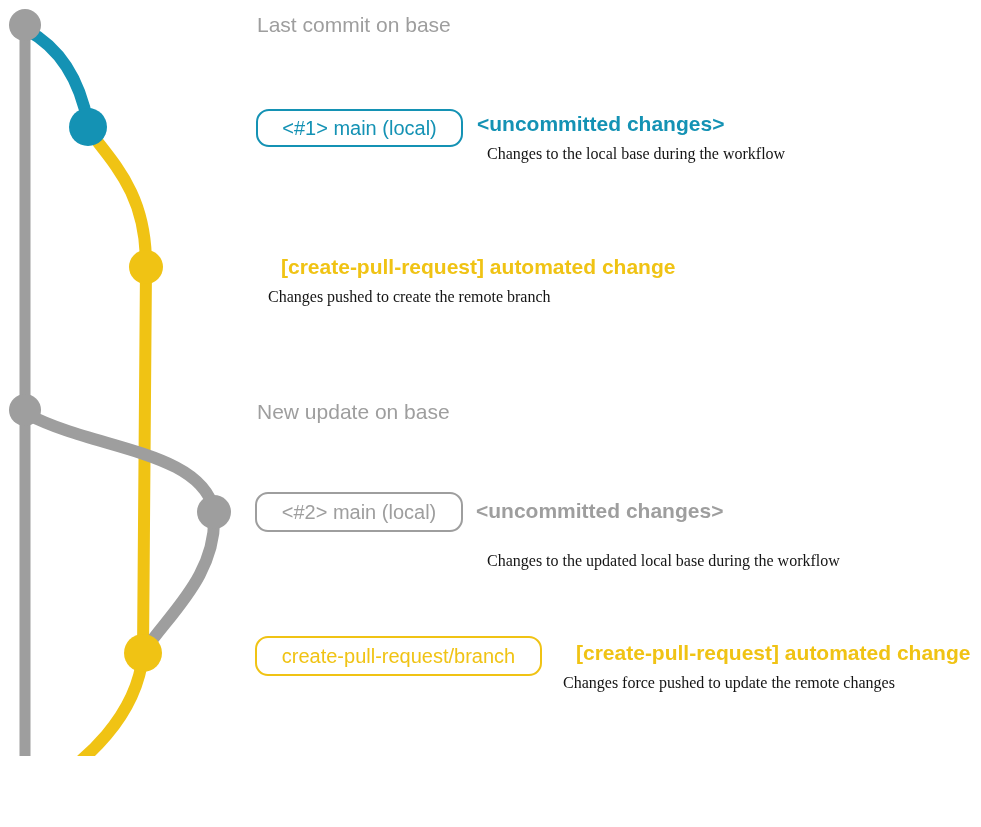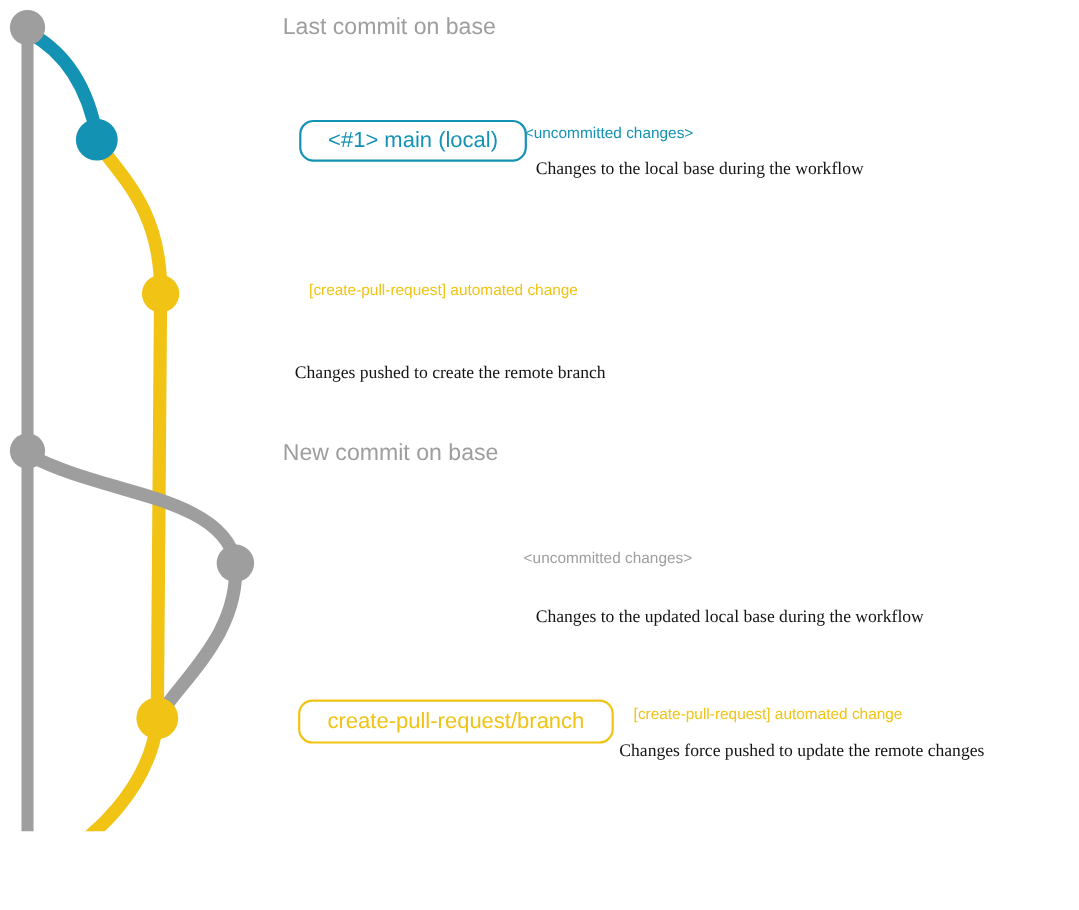--- a/index.html
+++ b/index.html
@@ -31,28 +31,28 @@
   .badge {
     box-sizing: border-box;
     display: flex;
     align-items: center;
     justify-content: center;
     font-size: 20px;
     border-radius: 13px;
     border: 2px solid;
     background: #ffffff;
     white-space: nowrap;
-    margin-left: 16px;
   }
   .badge.teal   { border-color: var(--teal);   color: var(--teal); }
   .badge.gray   { border-color: var(--gray);   color: var(--gray); }
   .badge.yellow { border-color: var(--yellow); color: var(--yellow); }
   .status-text {
-    font-size: 14px;
+    font-size: 21px;
     white-space: nowrap;
+    font-weight: bold;
   }
   .status-text.teal   { color: var(--teal); }
   .status-text.gray   { color: var(--gray); }
   .status-text.yellow { color: var(--yellow); margin-left: 24px; }
   .caption {
     font-family: "Liberation Serif", serif;
     font-size: 16px;
     color: var(--caption);
     white-space: nowrap;
   }
@@ -88,24 +88,25 @@
     <circle cx="25" cy="795" r="17" fill="var(--gray)"></circle>
   </svg>
 
   <div class="abs section-label" style="left:257px; top:13px;">Last commit on base</div>
 
   <div class="abs badge teal" style="left:256px; top:109px; width:207px; height:38px;">&lt;#1&gt; main (local)</div>
   <div class="abs status-text teal" style="left:477px; top:112px;">&lt;uncommitted changes&gt;</div>
   <div class="abs caption" style="left:487px; top:145px;">Changes to the local base during the workflow</div>
 
   <div class="abs status-text yellow" style="left:257px; top:255px;">[create-pull-request] automated change</div>
-  <div class="abs caption" style="left:268px; top:288px;margin-top:43px;">Changes pushed to create the remote branch</div>
+  <div class="abs caption" style="left:268px; top:288px;">Changes pushed to create the remote branch</div>
 
-  <div class="abs section-label" style="left:257px; top:400px;">New commit on base</div>
+  <div class="abs section-label" style="left:257px; top:400px;">New update on base</div>
 
+  <div class="abs badge gray" style="left:255px; top:492px; width:208px; height:40px;">&lt;#2&gt; main (local)</div>
   <div class="abs status-text gray" style="left:476px; top:499px;">&lt;uncommitted changes&gt;</div>
   <div class="abs caption" style="left:487px; top:552px;">Changes to the updated local base during the workflow</div>
 
   <div class="abs badge yellow" style="left:255px; top:636px; width:287px; height:40px;">create-pull-request/branch</div>
   <div class="abs status-text yellow" style="left:552px; top:641px;">[create-pull-request] automated change</div>
   <div class="abs caption" style="left:563px; top:674px;">Changes force pushed to update the remote changes</div>
 
   <div class="abs badge gray" style="left:255px; top:778px; width:78px; height:37px;">base</div>
 
 </div>

